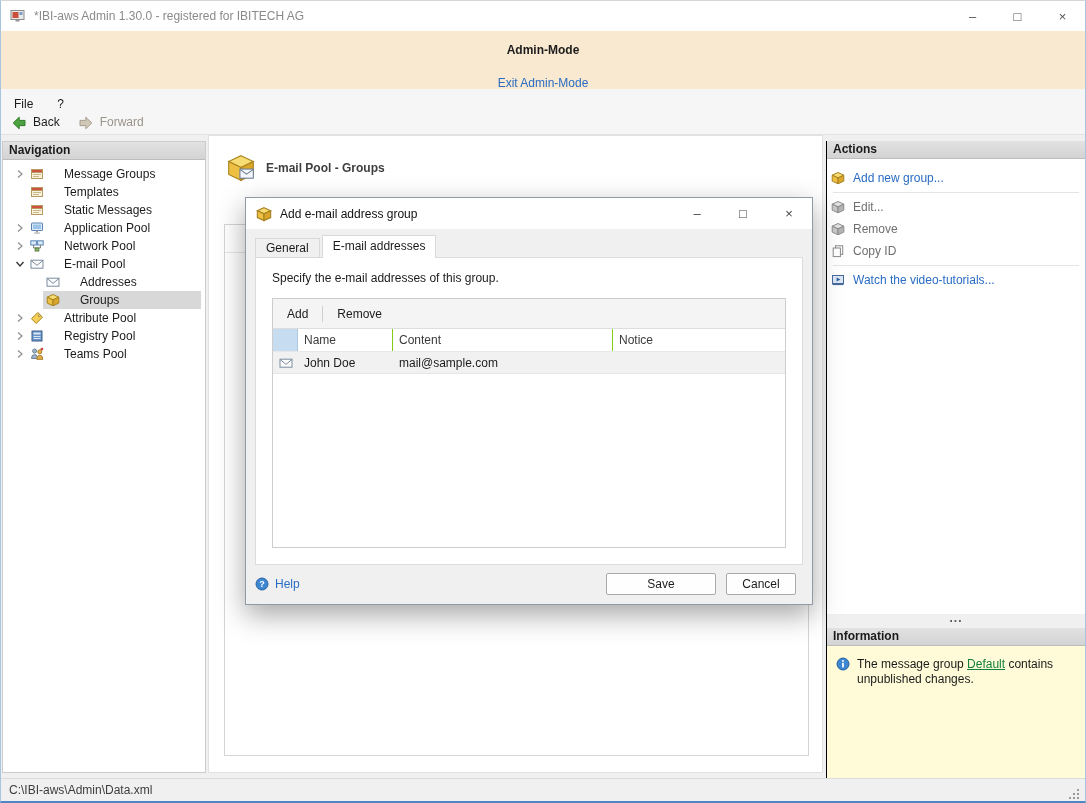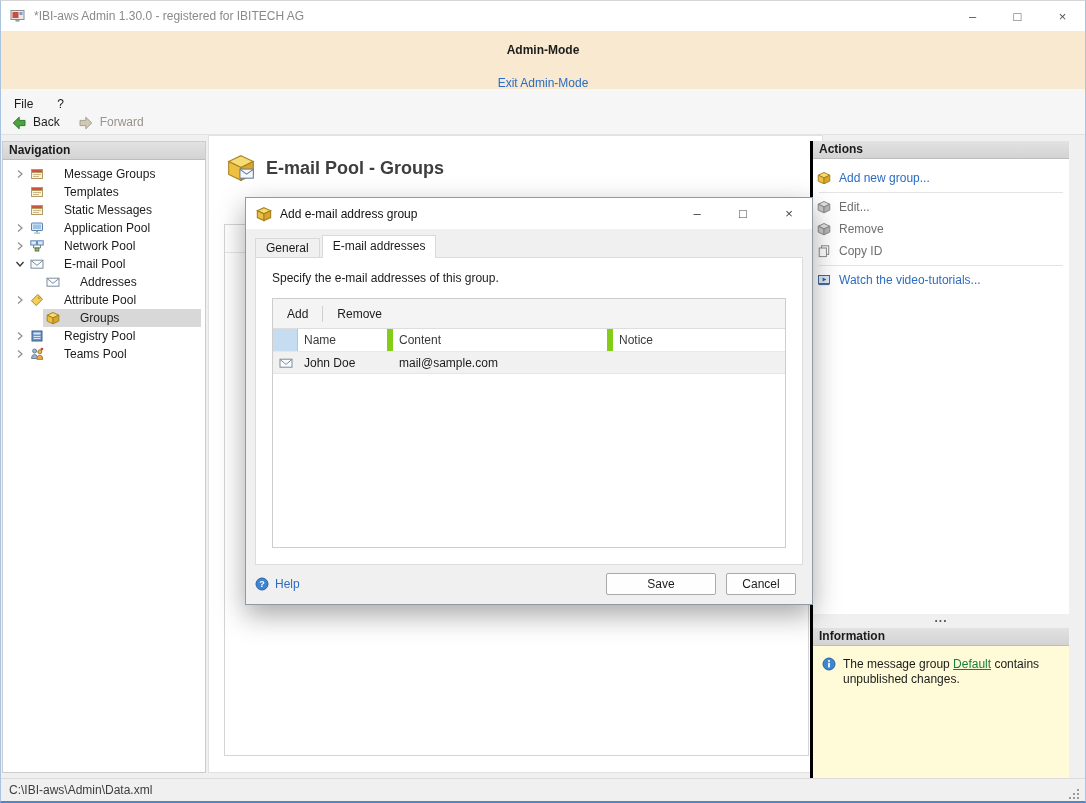--- a/index.html
+++ b/index.html
@@ -34,25 +34,25 @@
   .chev{width:14px;height:14px;margin-left:10px;flex:none;display:flex;align-items:center;justify-content:center;}
   .tree-item.lvl1 .chev{margin-left:26px;}
   .row-body{display:flex;align-items:center;gap:20px;height:18px;padding:0 4px 0 3px;flex:1;margin-right:4px;}
   .row-body.selected{background:#d8d8d8;}
   .icon14{width:14px;height:14px;flex:none;}
   .icon16{width:16px;height:16px;flex:none;}
   .icon28{width:30px;height:30px;flex:none;}
   
   .main-panel{position:absolute;left:207px;top:0;width:615px;bottom:5px;background:#fff;border:1px solid #e2e2e2;}
   .main-title{display:flex;align-items:center;gap:10px;padding:17px 0 0 17px;}
-  .main-title-text{font-size:18px;font-weight:bold;color:#3e3e3e;}
+  .main-title-text{font-size:12px;font-weight:bold;color:#3e3e3e;}
   .groups-list{position:absolute;left:15px;right:13px;top:88px;bottom:16px;border:1px solid #d5d5d5;background:#fff;}
   .groups-header{height:28px;border-bottom:1px solid #e6e6e6;display:flex;align-items:center;padding-left:34px;color:#333;}
   
-  .right-panel{position:absolute;right:16px;width:259px;top:6px;bottom:0;display:flex;flex-direction:column;border-left:3px solid #000000;}
+  .right-panel{position:absolute;right:0;width:259px;top:6px;bottom:0;display:flex;flex-direction:column;border-left:1px solid #000000;}
   .actions-body{background:#fff;height:455px;flex:none;padding-top:8px;}
   .action-item{display:flex;align-items:center;gap:8px;height:22px;padding-left:4px;cursor:pointer;}
   .action-label.link{color:#2a6cc4;}
   .action-label.dim{color:#6f6f6f;}
   .action-sep{border-top:1px solid #e4e4e4;margin:3px 6px;}
   .splitter{height:14px;background:#f0f0f0;display:flex;align-items:flex-start;justify-content:center;color:#555;
             letter-spacing:1px;line-height:9px;font-weight:bold;cursor:row-resize;}
   .info-body{background:#fffbd8;flex:1;padding:11px 9px;display:flex;gap:7px;align-items:flex-start;}
   .info-text{line-height:15px;max-width:215px;}
   .info-link{color:#15803d;text-decoration:underline;cursor:pointer;}
@@ -71,21 +71,21 @@
   .dlg-tabs{position:absolute;top:37px;left:9px;display:flex;align-items:flex-end;height:23px;z-index:3;}
   .tab{padding:0 10px;border:1px solid #d9d9d9;background:#f0f0f0;margin-right:2px;height:20px;line-height:19px;cursor:default;}
   .tab.active{background:#fff;border-bottom:none;height:23px;line-height:21px;}
   .dlg-page{position:absolute;left:9px;right:9px;top:59px;height:308px;background:#fff;border:1px solid #dcdcdc;padding:13px 16px;}
   .dlg-desc{color:#1b1b1b;}
   .list-frame{margin-top:13px;border:1px solid #cdcdcd;height:250px;display:flex;flex-direction:column;background:#fff;}
   .list-toolbar{height:30px;background:#f4f4f4;border-bottom:1px solid #dddddd;display:flex;align-items:center;gap:9px;padding-left:9px;flex:none;}
   .lt-btn{padding:2px 5px;cursor:default;}
   .lt-sep{width:1px;height:16px;background:#cfcfcf;}
   .grid-header{display:flex;height:23px;border-bottom:1px solid #e8e8e8;flex:none;}
-  .gh-cell{display:flex;align-items:center;padding-left:6px;color:#3a3a3a;border-right:6px solid #84cc16;}
+  .gh-cell{display:flex;align-items:center;padding-left:6px;color:#3a3a3a;border-right:1px solid #84cc16;}
   .gh-icon{width:25px;background:#c6dcf0;border-right:1px solid #aac8e2;padding-left:0;}
   .col-name{width:95px;}
   .col-content{width:220px;}
   .col-notice{flex:1;border-right:none;}
   .grid-row{display:flex;height:22px;background:#f1f1f1;border-bottom:1px solid #e6e6e6;flex:none;cursor:default;}
   .gr-cell{display:flex;align-items:center;padding-left:6px;}
   .gr-icon{width:25px;justify-content:center;padding-left:0;}
   .dlg-footer{position:absolute;left:9px;right:9px;bottom:0;height:41px;display:flex;align-items:center;}
   .help{display:flex;align-items:center;gap:6px;color:#2a6cc4;cursor:pointer;}
   .btn{height:22px;border:1px solid #aaaaaa;background:#fefefe;border-radius:2px;display:flex;align-items:center;justify-content:center;cursor:default;}
@@ -319,40 +319,40 @@
         </div>
         <div class="tree-item lvl1">
           <span class="chev"></span>
           <span class="row-body">
               <svg class="icon14">
                 <use href="#i-envelope"></use>
               </svg>
           <span class="tlabel">Addresses</span>
             </span>
         </div>
-        <div class="tree-item">
-          <span class="chev">
-              <svg class="icon14">
-                <use href="#i-chev-r"></use>
-              </svg>
-            </span>
-          <span class="row-body">
-              <svg class="icon14">
-                <use href="#i-tag"></use>
-              </svg>
-          <span class="tlabel">Attribute Pool</span>
-            </span>
-        </div>
         <div class="tree-item lvl1">
           <span class="chev"></span>
           <span class="row-body selected">
               <svg class="icon14">
                 <use href="#i-cube-y"></use>
               </svg>
           <span class="tlabel">Groups</span>
+            </span>
+        </div>
+        <div class="tree-item">
+          <span class="chev">
+              <svg class="icon14">
+                <use href="#i-chev-r"></use>
+              </svg>
+            </span>
+          <span class="row-body">
+              <svg class="icon14">
+                <use href="#i-tag"></use>
+              </svg>
+          <span class="tlabel">Attribute Pool</span>
             </span>
         </div>
         <div class="tree-item">
           <span class="chev">
               <svg class="icon14">
                 <use href="#i-chev-r"></use>
               </svg>
             </span>
           <span class="row-body">
               <svg class="icon14">

